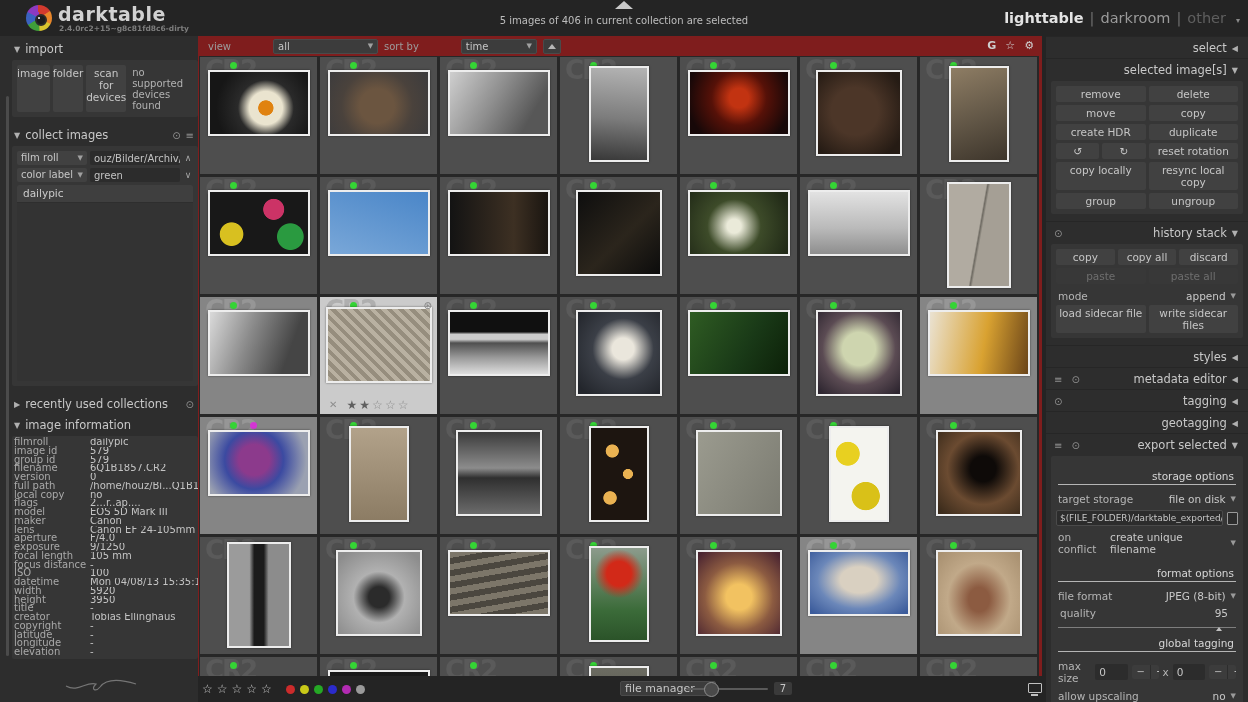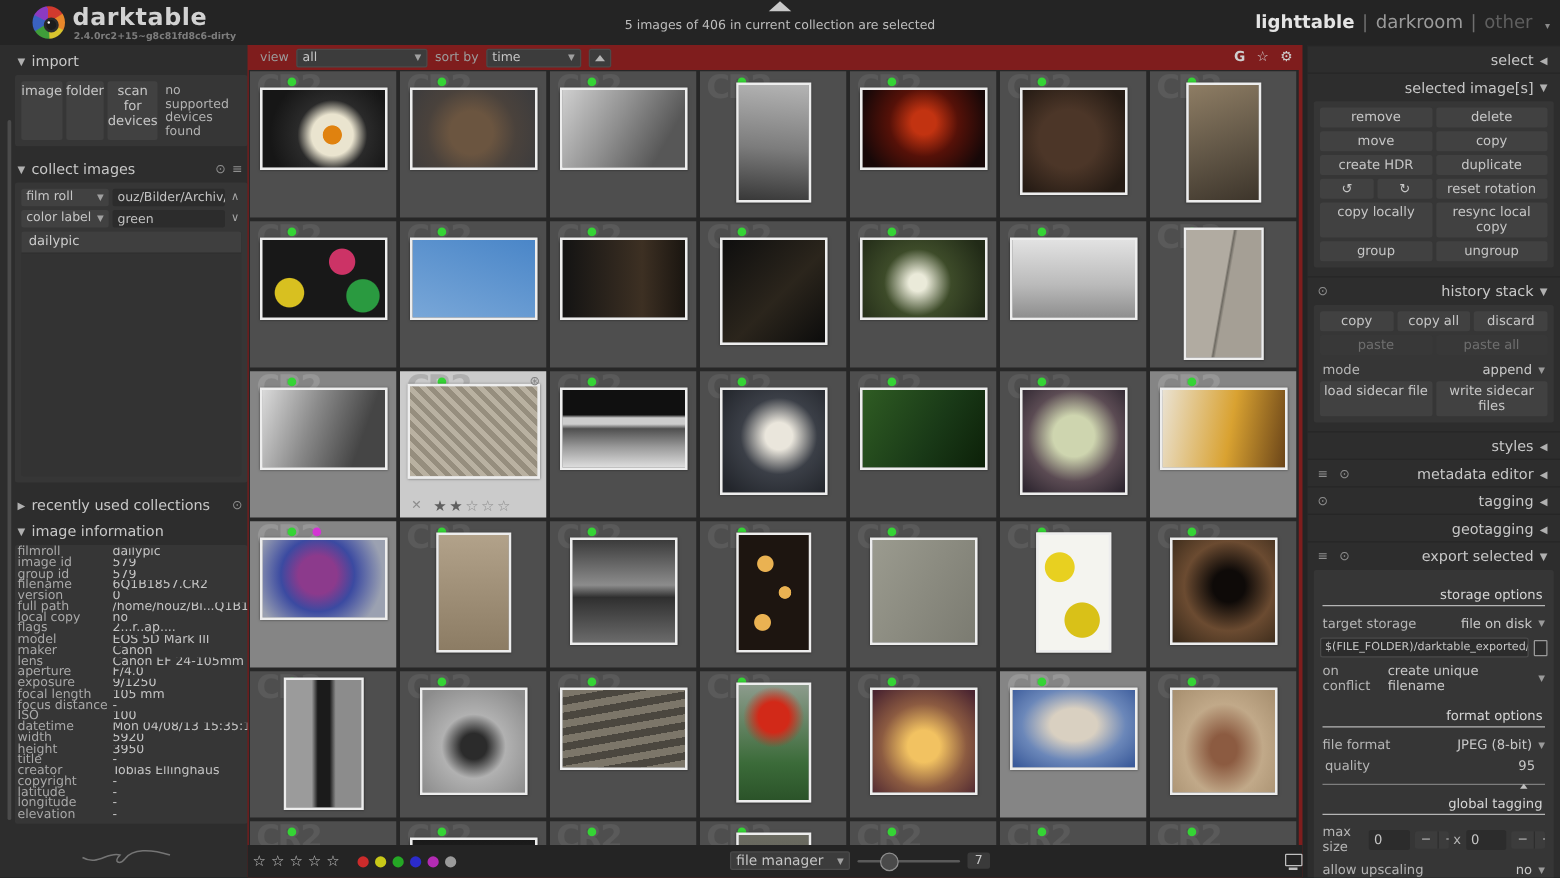--- a/index.html
+++ b/index.html
@@ -72,21 +72,21 @@
   .slider-row .val{position:absolute;right:8px;top:2px;color:#c8c8c8;}
   .slider-caret{position:absolute;right:14px;bottom:-4px;width:0;height:0;border-left:3px solid transparent;border-right:3px solid transparent;border-bottom:4px solid #c0c0c0;}
   .size-row{display:flex;align-items:center;gap:4px;font-size:10.5px;color:#b5b5b5;padding:3px 2px;}
   .num-box{background:#2c2c2c;color:#c6c6c6;width:34px;padding:2px 4px;border-radius:2px;}
   .stepper{display:flex;background:#3c3c3c;border-radius:2px;overflow:hidden;}
   .stepper span{padding:1px 5px 2px;color:#bdbdbd;font-size:10px;}
   .stepper span:first-child{border-right:1px solid #2d2d2d;}
   
   #center{position:absolute;left:198px;top:36px;width:844px;bottom:0;background:#7f1d1d;}
   #center-toolbar{position:absolute;top:0;left:0;right:0;height:20px;display:flex;align-items:center;gap:6px;padding-left:10px;font-size:10px;color:#9c9c9c;}
-  .tb-dd{background:#3c3c3c;color:#c6c6c6;border:1px solid #4a4a4a;border-radius:2px;display:flex;justify-content:space-between;align-items:center;padding:0 4px;height:13px;}
+  .tb-dd{background:#3c3c3c;color:#c6c6c6;border:1px solid #4a4a4a;border-radius:2px;display:flex;justify-content:space-between;align-items:center;padding:0 4px;height:13px;margin-left:36px;}
   #view-dd{width:95px;}
   #sort-dd{width:66px;}
   .tb-dd .dd{font-size:7px;color:#a0a0a0;}
   #sort-dir{background:#3c3c3c;border:1px solid #4a4a4a;border-radius:2px;height:13px;width:16px;display:flex;align-items:center;justify-content:center;}
   #sort-dir .t{width:0;height:0;border-left:4px solid transparent;border-right:4px solid transparent;border-bottom:5px solid #b5b5b5;}
   #tb-icons{position:absolute;right:8px;top:3px;display:flex;gap:9px;align-items:center;color:#cfcfcf;}
   #icon-grouping{font-weight:bold;font-size:11px;}
   #icon-star{font-size:11px;}
   #icon-gear{font-size:11px;}
   

